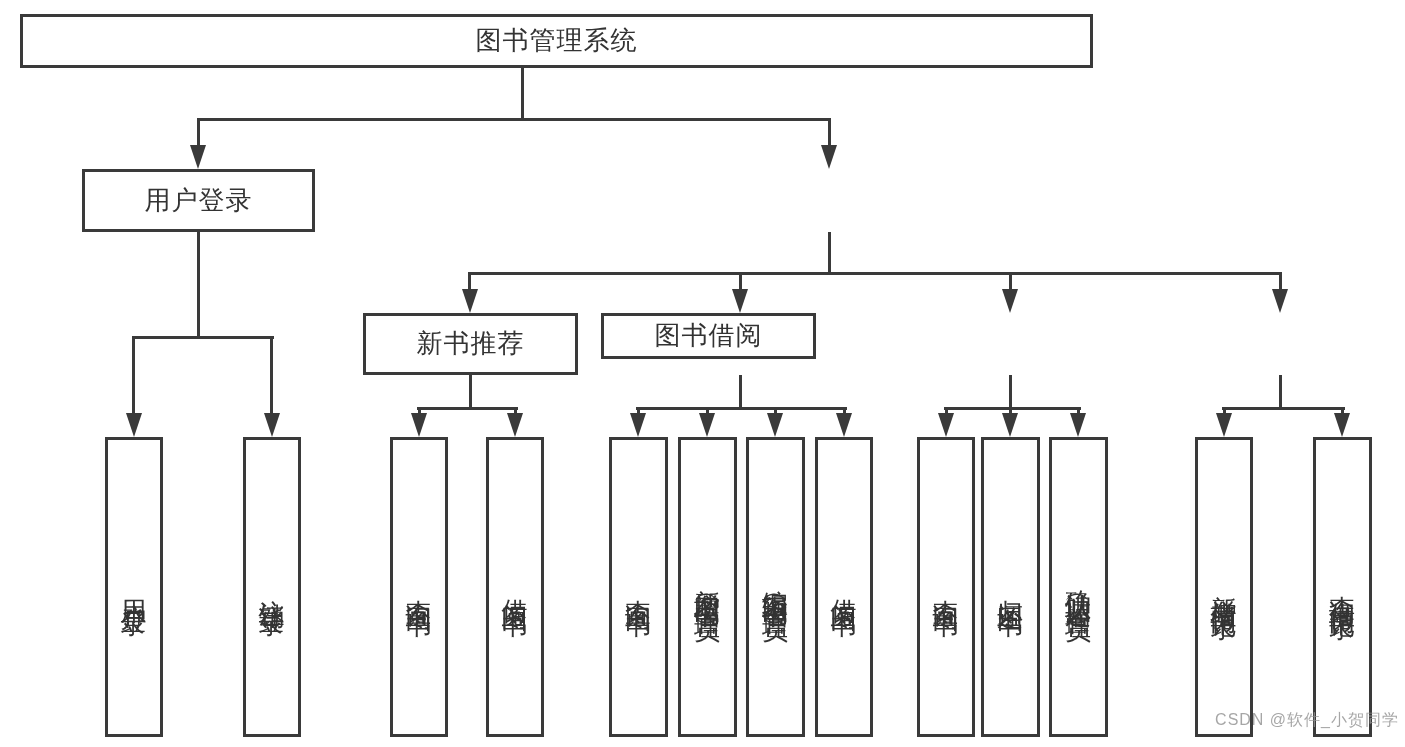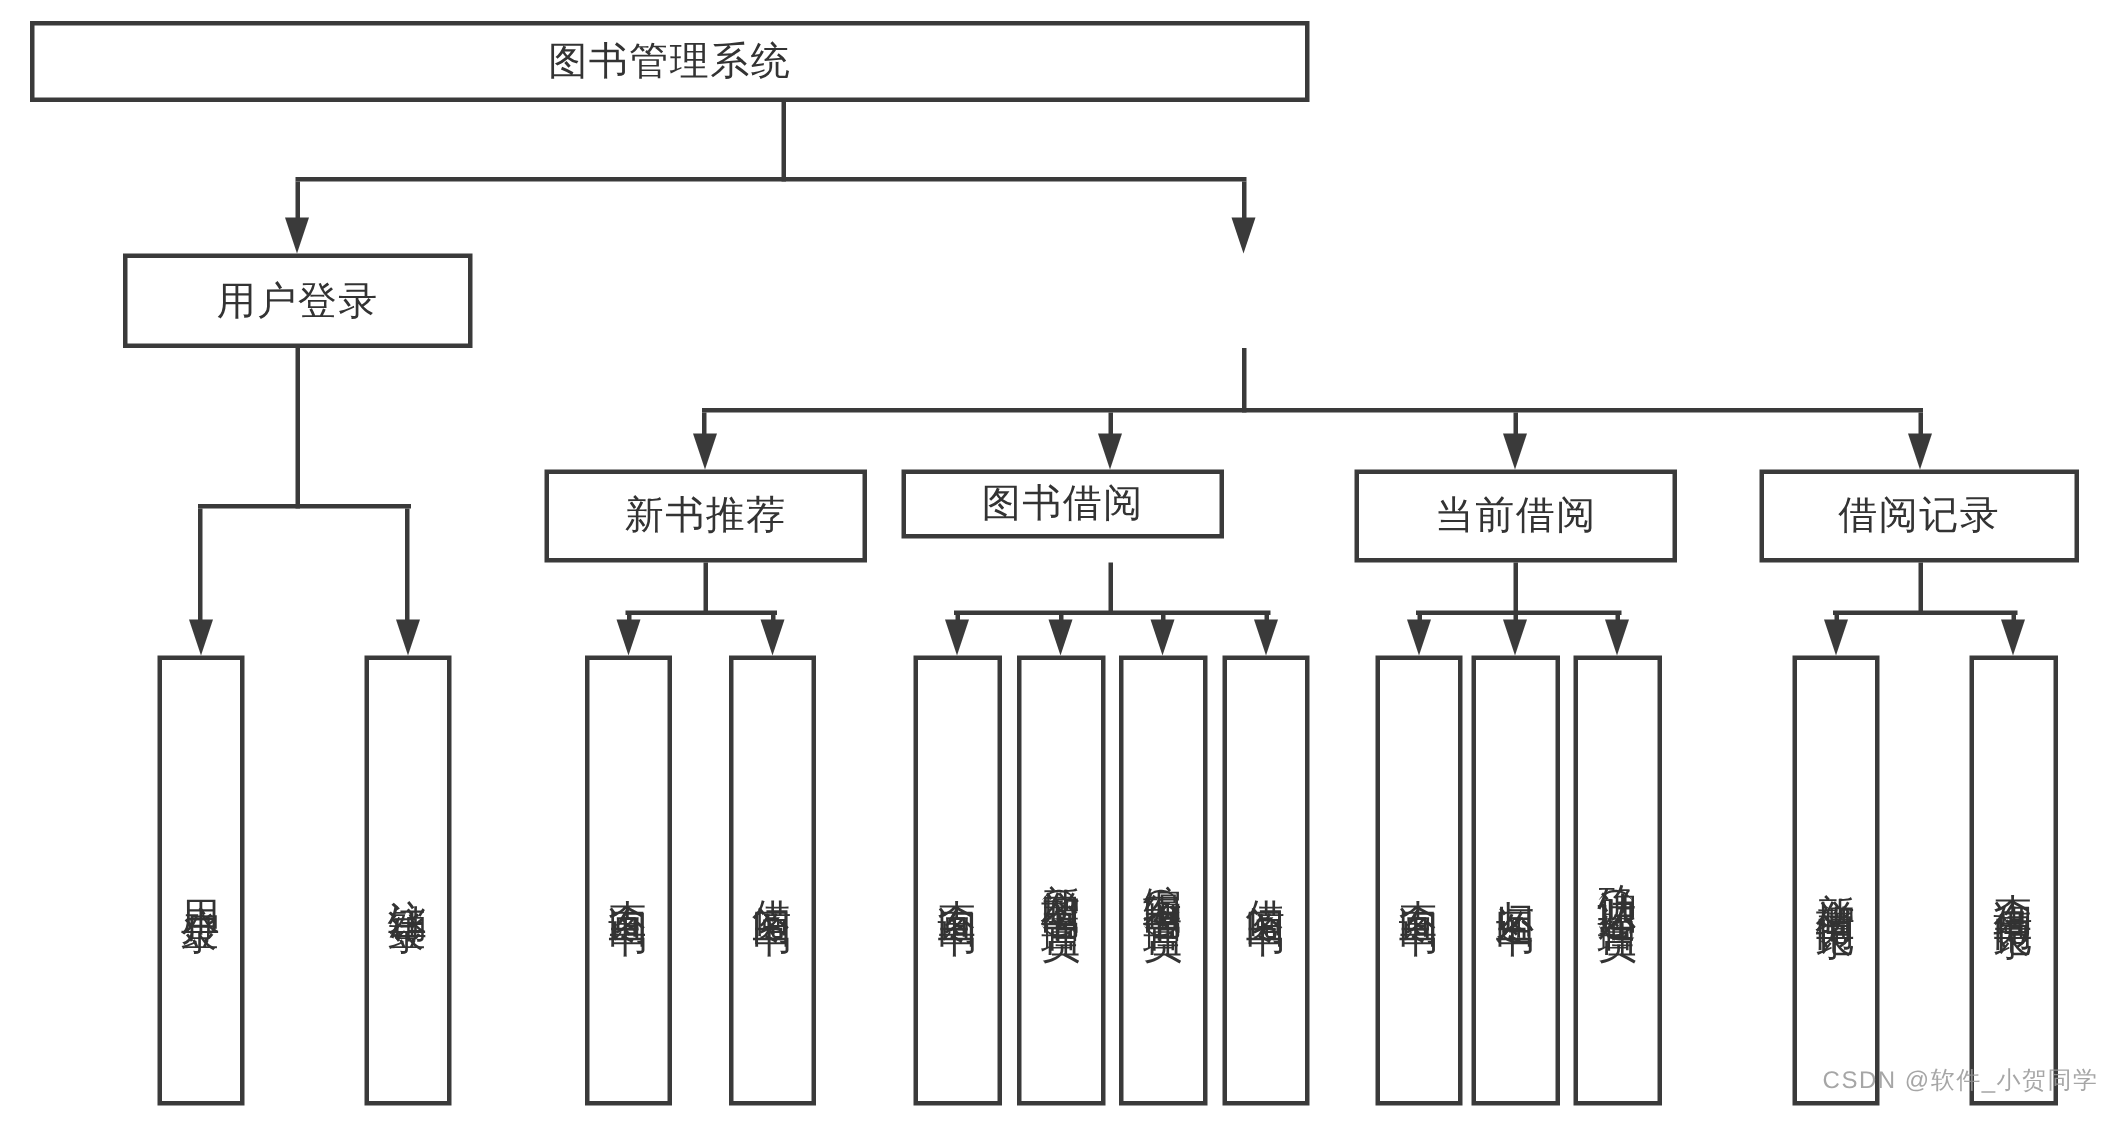--- a/index.html
+++ b/index.html
@@ -53,44 +53,38 @@
     letter-spacing:1px;
     z-index:5;
     white-space:nowrap;
   }
 </style>
 </head>
 <body>
 
 <div class="canvas" style="--line: #3a3a3a; --txt: #333333; background: rgb(255, 255, 255);">
 
-  <div class="node" style="left:20px;top:14px;width:853px;height:54px">
+  <div class="node" style="left:20px;top:14px;width:1073px;height:54px">
     <span class="lbl">图书管理系统</span>
   </div>
 
   <div class="node" style="left:82px;top:169px;width:233px;height:63px">
     <span class="lbl">用户登录</span>
   </div>
 
 
   <div class="node" style="left:363px;top:313px;width:215px;height:62px">
     <span class="lbl">新书推荐</span>
   </div>
 
   <div class="node" style="left:601px;top:313px;width:215px;height:46px">
     <span class="lbl">图书借阅</span>
   </div>
 
-  <div class="node" style="left:903px;top:313px;width:215px;height:62px">
-    <span class="lbl">当前借阅</span>
-  </div>
 
-  <div class="node" style="left:1173px;top:313px;width:213px;height:62px">
-    <span class="lbl">借阅记录</span>
-  </div>
 
   <div class="node" style="left:105px;top:437px;width:58px;height:300px">
     <span class="lbl vlbl">用户登录</span>
   </div>
 
   <div class="node" style="left:243px;top:437px;width:58px;height:300px">
     <span class="lbl vlbl">注销登录</span>
   </div>
 
   <div class="node" style="left:390px;top:437px;width:58px;height:300px">

